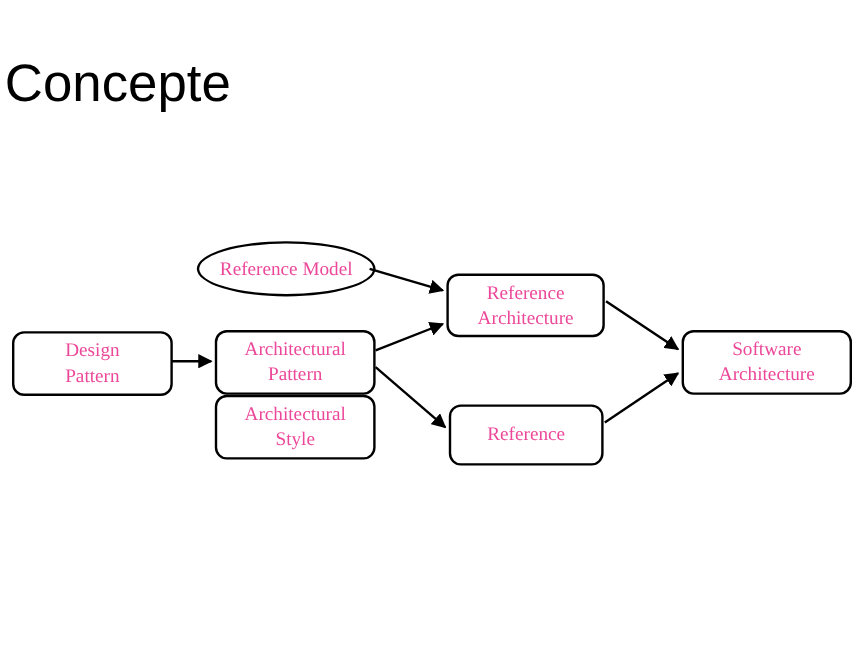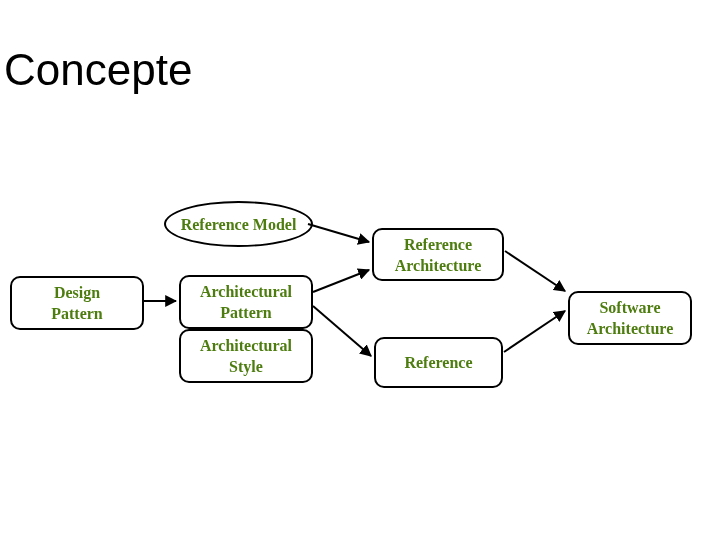--- a/index.html
+++ b/index.html
@@ -33,37 +33,37 @@
   }
   .node {
     position: absolute;
     box-sizing: border-box;
     border: 2.5px solid #000000;
     background: #ffffff;
     display: flex;
     align-items: center;
     justify-content: center;
     text-align: center;
-    color: #4d7c0f;
+    color: #ec4899;
     font-family: "Liberation Serif", serif;
-    font-weight: bold;
+    font-weight: normal;
     font-size: 16px;
     line-height: 21px;
     white-space: pre-line;
   }
   .rounded-rect { border-radius: 10px; }
   .ellipse { border-radius: 50%; border-width: 2px; }
 
   #node-reference-model       { left: 164px; top: 201px; width: 149px; height: 46px; }
   #node-reference-architecture{ left: 372px; top: 228px; width: 132px; height: 53px; }
   #node-design-pattern        { left: 10px;  top: 276px; width: 134px; height: 54px; }
   #node-architectural-pattern { left: 179px; top: 275px; width: 134px; height: 54px; }
   #node-architectural-style   { left: 179px; top: 329px; width: 134px; height: 54px; }
   #node-framework             { left: 374px; top: 337px; width: 129px; height: 51px; }
-  #node-software-architecture { left: 568px; top: 291px; width: 124px; height: 54px; }
+  #node-software-architecture { left: 568px; top: 275px; width: 142px; height: 54px; }
 
   .edges-layer {
     position: absolute;
     left: 0;
     top: 0;
     width: 720px;
     height: 540px;
     pointer-events: none;
   }
   .edges-layer line {

